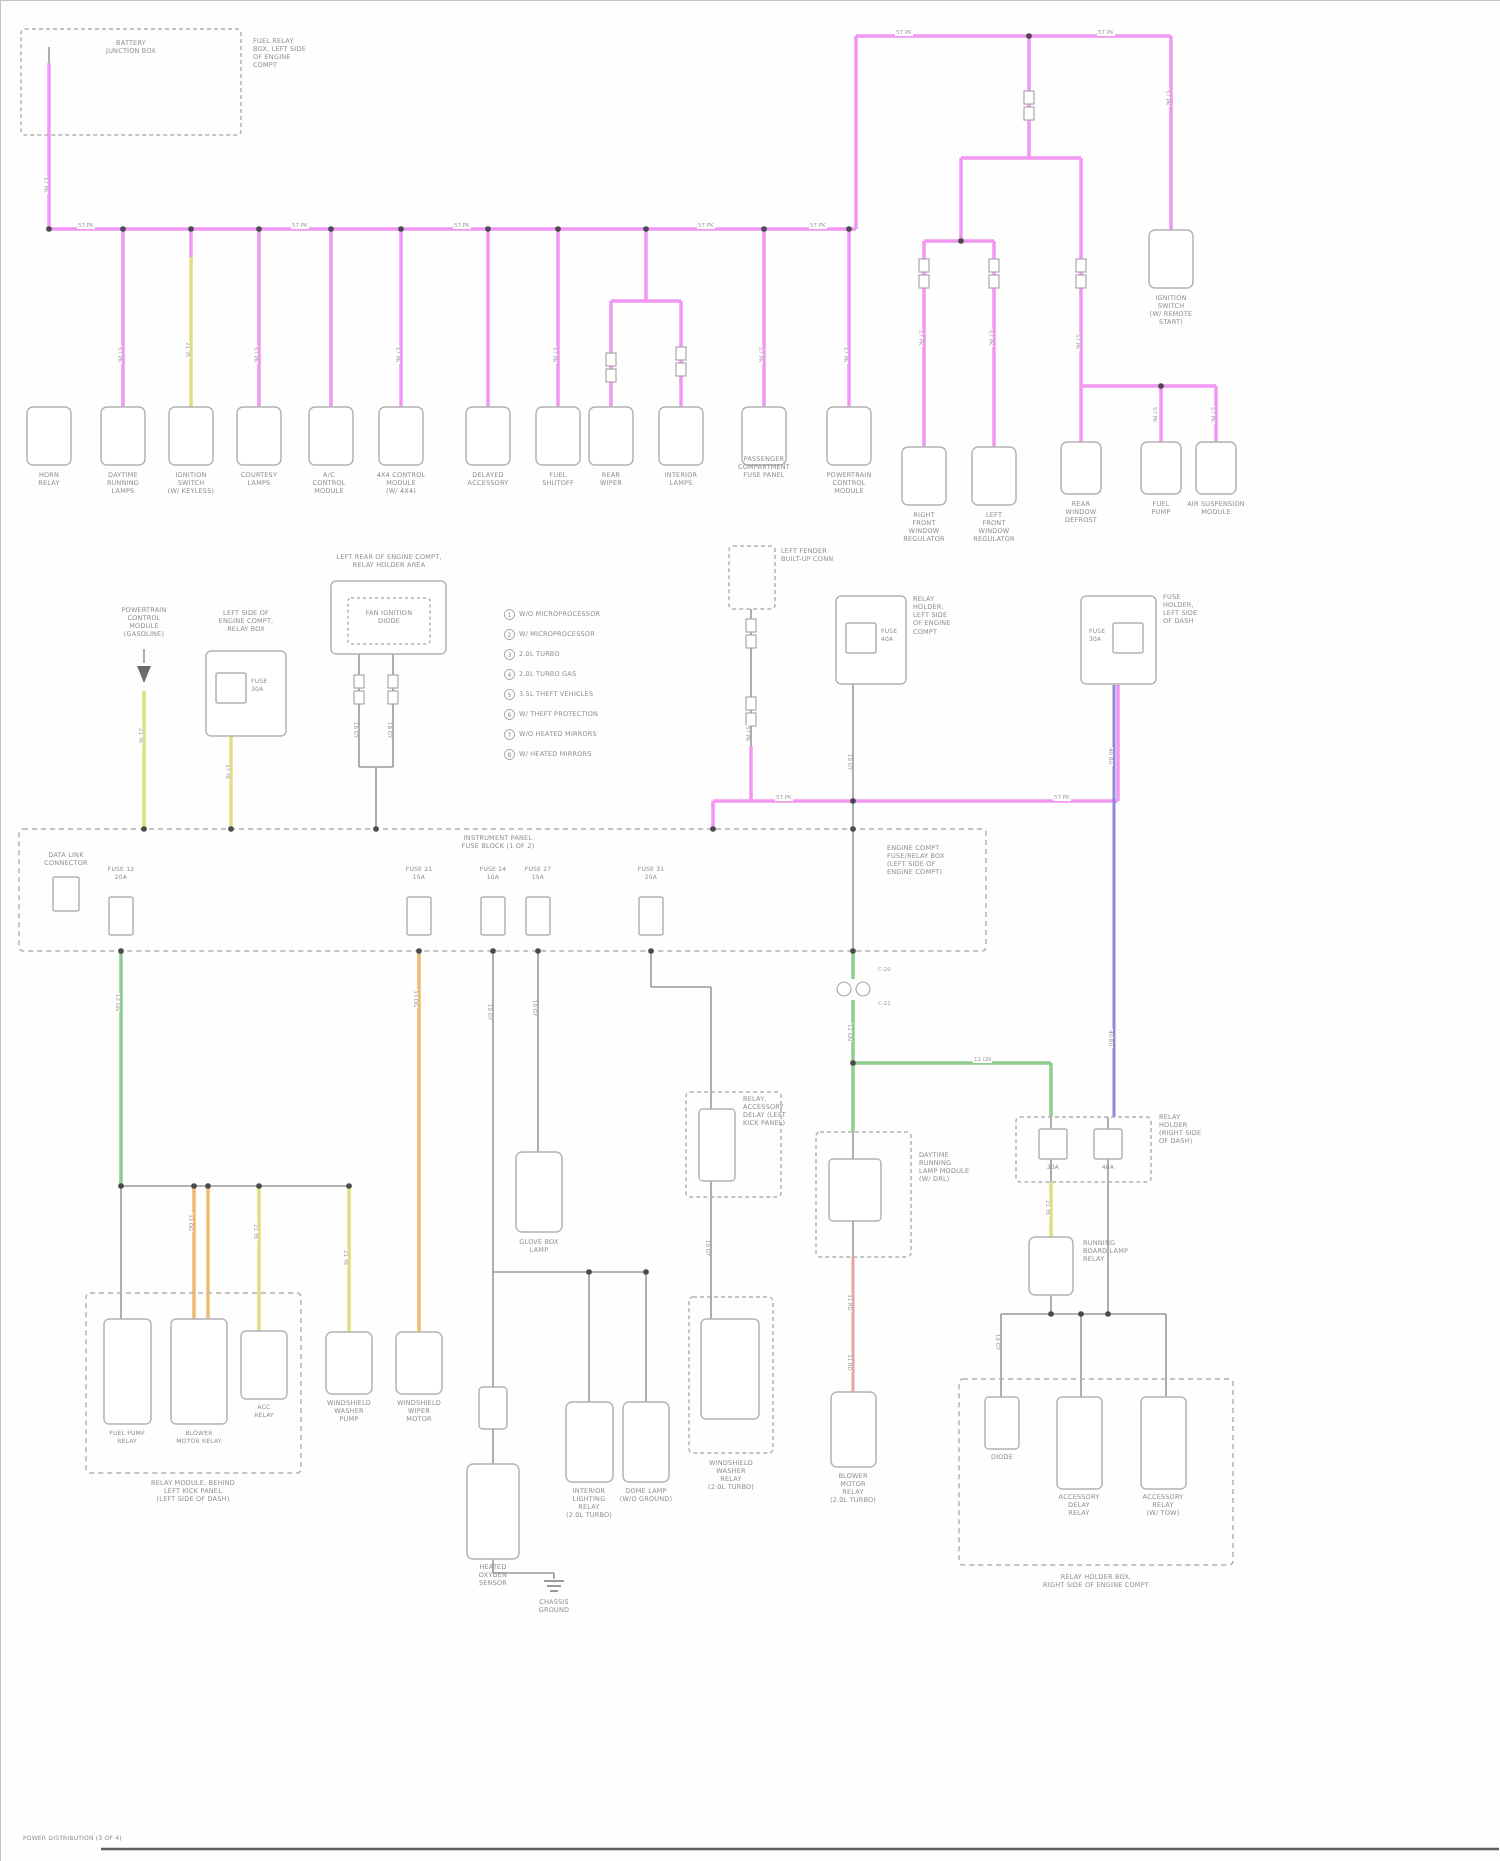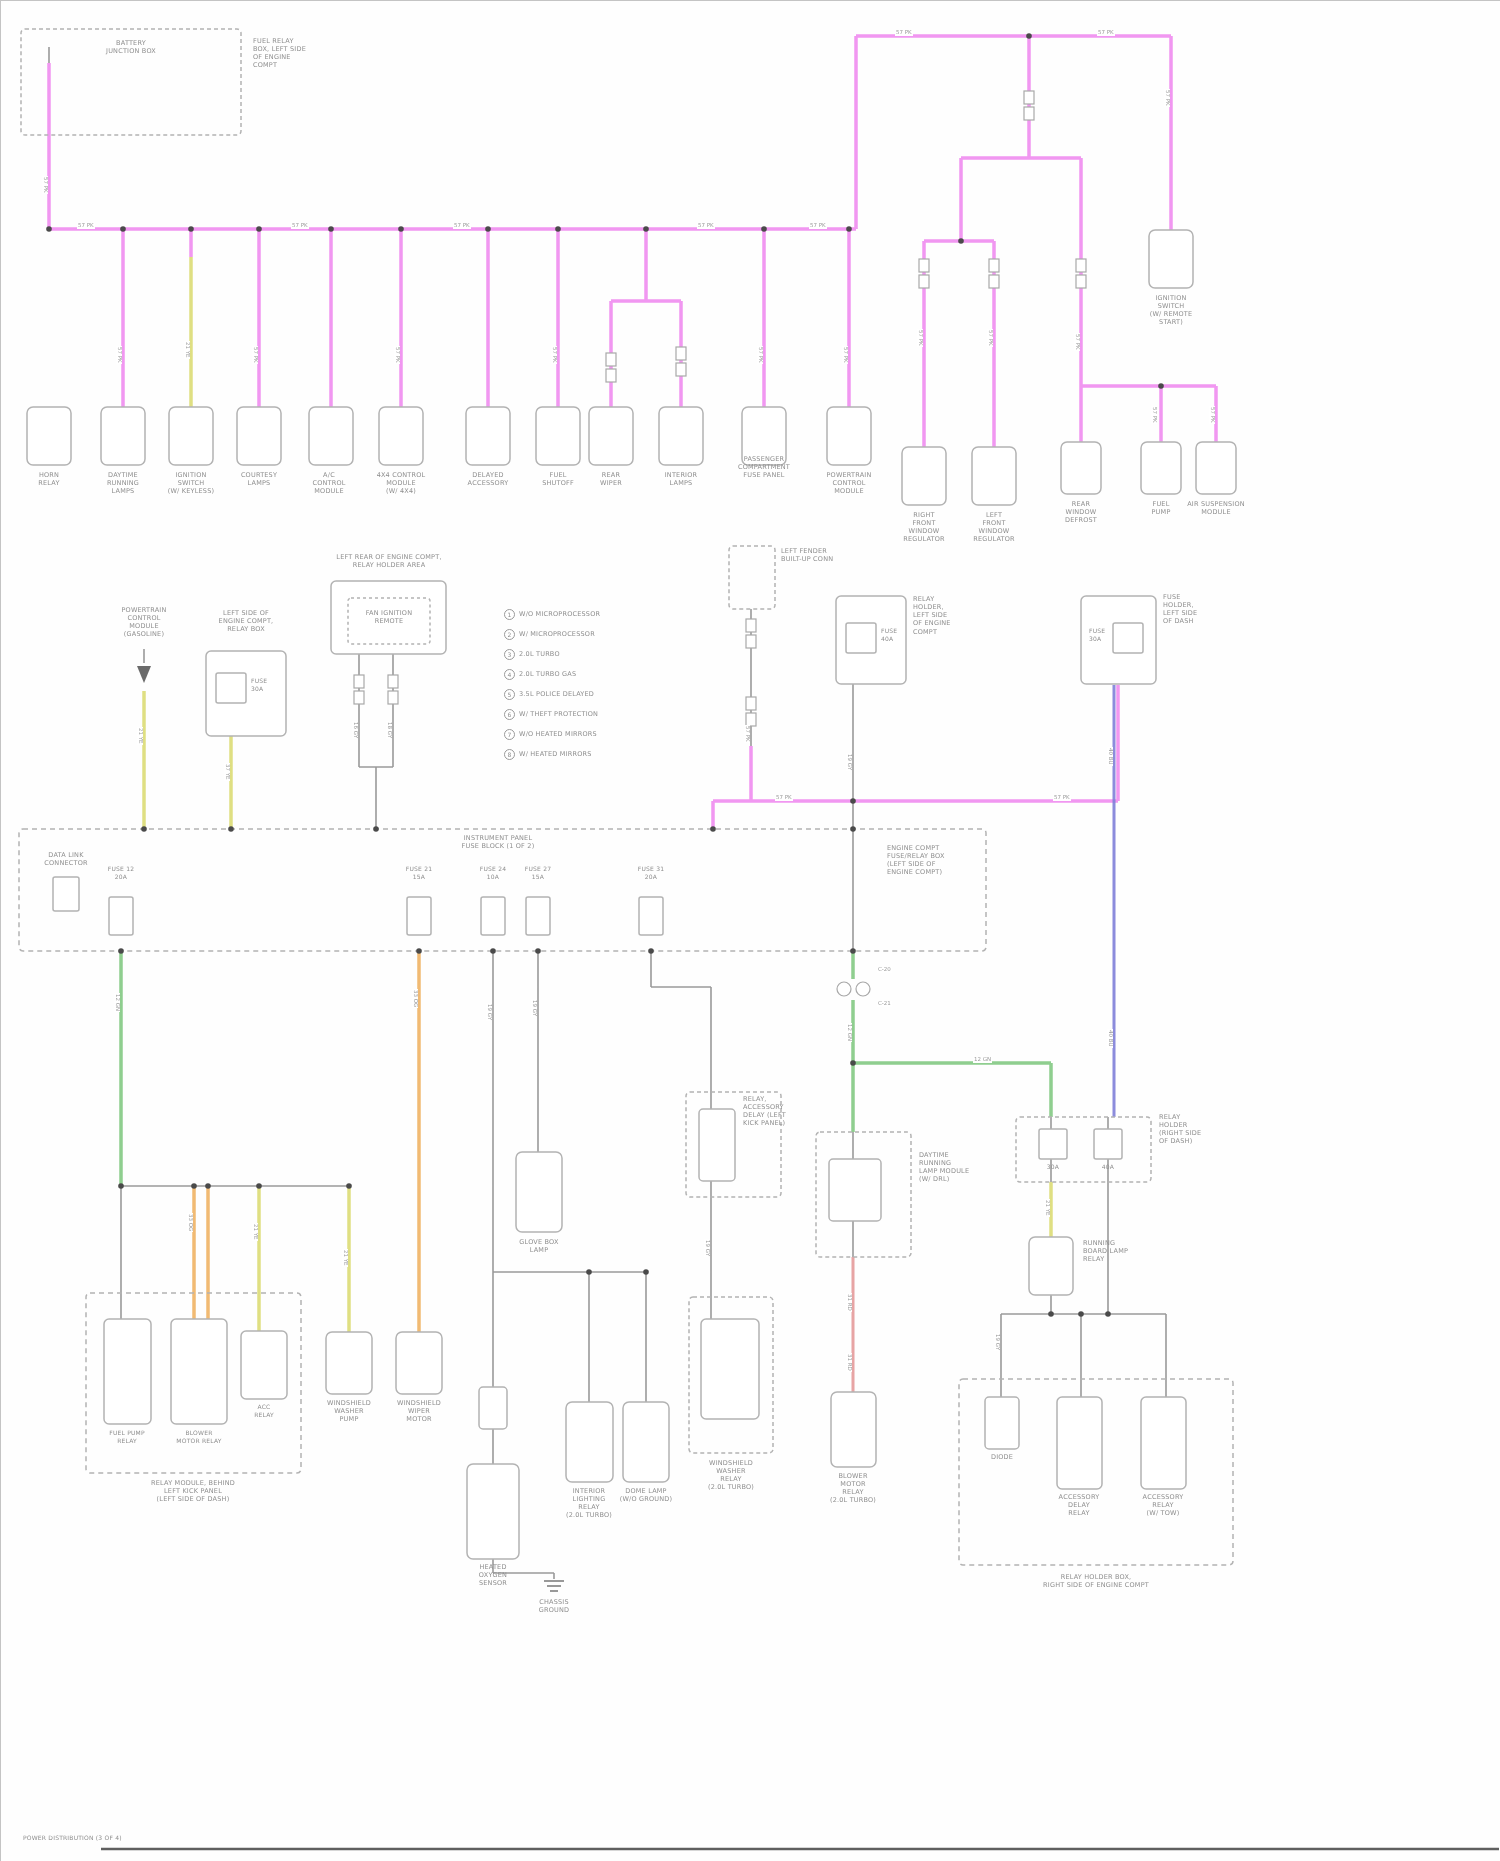--- a/index.html
+++ b/index.html
@@ -247,21 +247,21 @@
 MODULE
 (GASOLINE)</div>
 <div class="lbl" style="left:245px;top:608px">LEFT SIDE OF
 ENGINE COMPT,
 RELAY BOX</div>
 <div class="lbl la ti" style="left:250px;top:676px">FUSE
 30A</div>
 <div class="lbl" style="left:388px;top:552px">LEFT REAR OF ENGINE COMPT,
 RELAY HOLDER AREA</div>
 <div class="lbl" style="left:388px;top:608px">FAN IGNITION
-REMOTE</div>
+DIODE</div>
 <div class="lbl la" style="left:780px;top:546px">LEFT FENDER
 BUILT-UP CONN</div>
 <div class="lbl la ti" style="left:880px;top:626px">FUSE
 40A</div>
 <div class="lbl la" style="left:912px;top:594px">RELAY
 HOLDER,
 LEFT SIDE
 OF ENGINE
 COMPT</div>
 <div class="lbl la ti" style="left:1088px;top:626px">FUSE
@@ -273,21 +273,21 @@
 
 <div class="leg-dot" style="left:503px;top:608px">1</div>
 <div class="lbl la" style="left:518px;top:609px">W/O MICROPROCESSOR</div>
 <div class="leg-dot" style="left:503px;top:628px">2</div>
 <div class="lbl la" style="left:518px;top:629px">W/ MICROPROCESSOR</div>
 <div class="leg-dot" style="left:503px;top:648px">3</div>
 <div class="lbl la" style="left:518px;top:649px">2.0L TURBO</div>
 <div class="leg-dot" style="left:503px;top:668px">4</div>
 <div class="lbl la" style="left:518px;top:669px">2.0L TURBO GAS</div>
 <div class="leg-dot" style="left:503px;top:688px">5</div>
-<div class="lbl la" style="left:518px;top:689px">3.5L POLICE DELAYED</div>
+<div class="lbl la" style="left:518px;top:689px">3.5L THEFT VEHICLES</div>
 <div class="leg-dot" style="left:503px;top:708px">6</div>
 <div class="lbl la" style="left:518px;top:709px">W/ THEFT PROTECTION</div>
 <div class="leg-dot" style="left:503px;top:728px">7</div>
 <div class="lbl la" style="left:518px;top:729px">W/O HEATED MIRRORS</div>
 <div class="leg-dot" style="left:503px;top:748px">8</div>
 <div class="lbl la" style="left:518px;top:749px">W/ HEATED MIRRORS</div>
 
 <div class="lbl" style="left:497px;top:833px">INSTRUMENT PANEL
 FUSE BLOCK (1 OF 2)</div>
 <div class="lbl" style="left:65px;top:850px">DATA LINK

